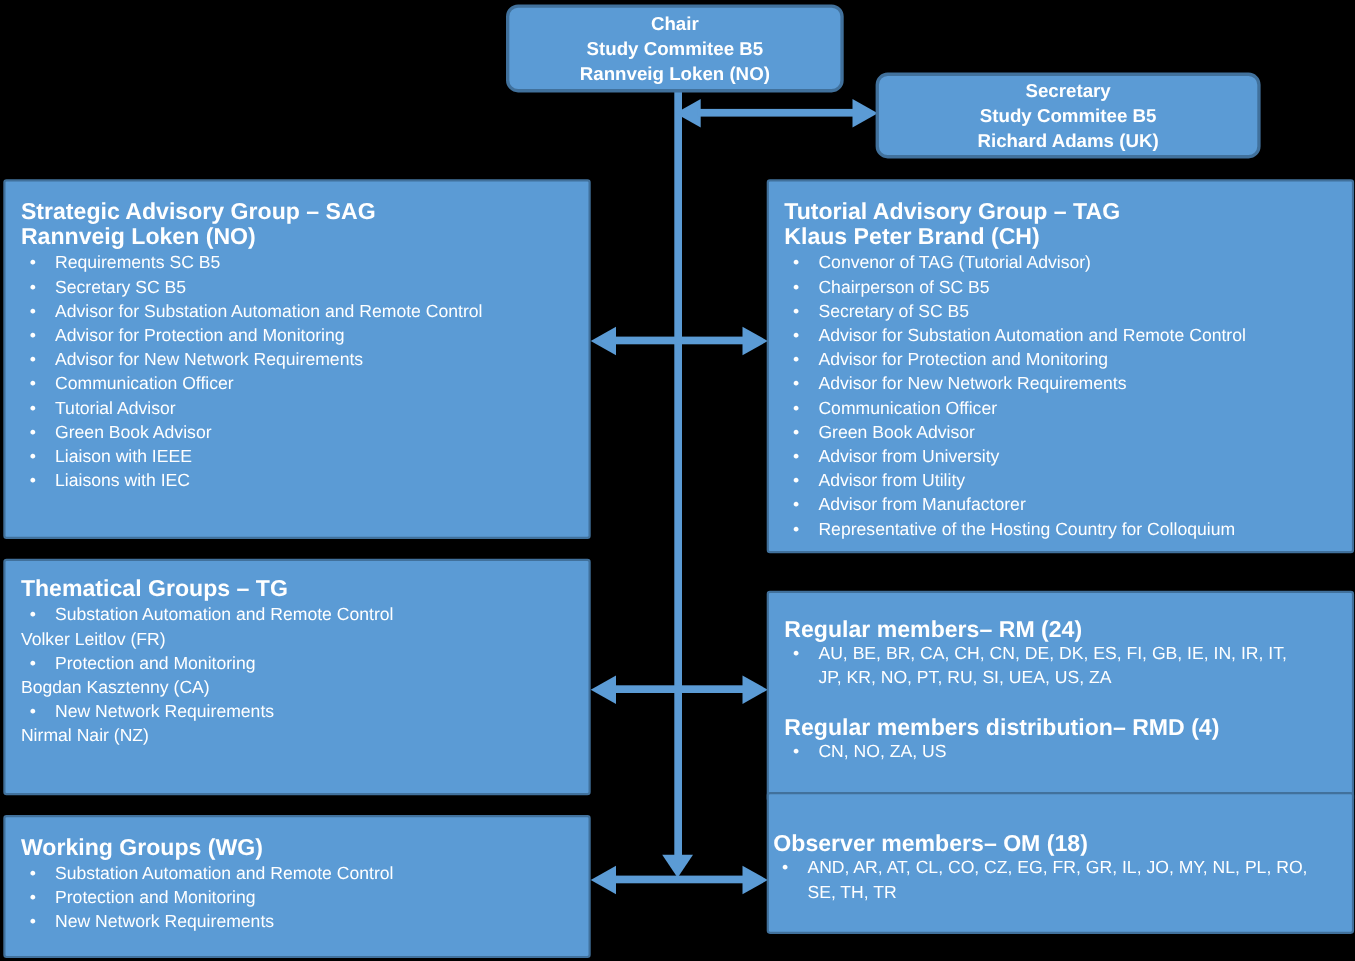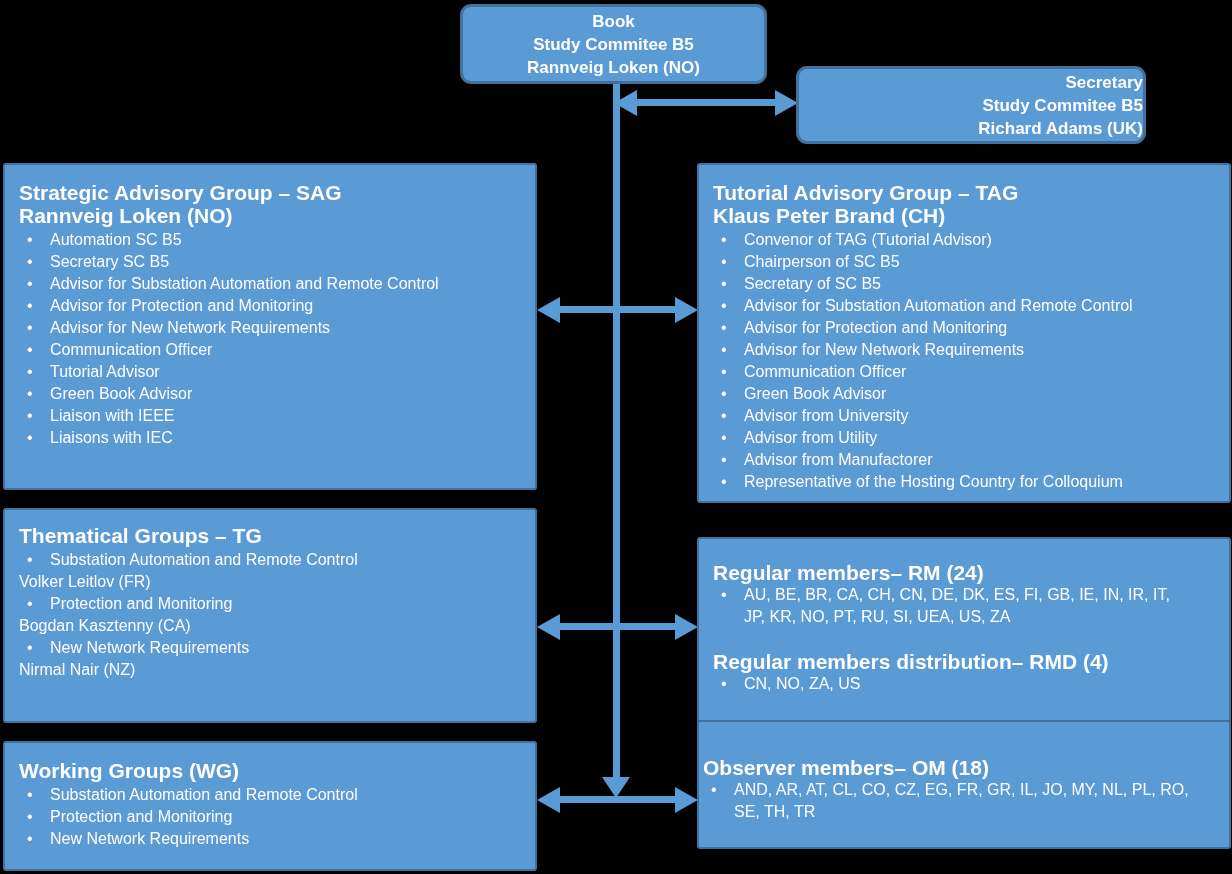--- a/index.html
+++ b/index.html
@@ -33,21 +33,21 @@
     border-radius: 11px;
     display: flex;
     flex-direction: column;
     justify-content: center;
     text-align: center;
     font-weight: bold;
     font-size: 17px;
     line-height: 23px;
   }
   #chair-box     { left: 460px; top: 4px;   width: 307px; height: 80px; }
-  #secretary-box { left: 796px; top: 66px;  width: 350px; height: 78px; text-align: right; }
+  #secretary-box { left: 796px; top: 66px;  width: 350px; height: 78px; }
 
   #sag-box { left: 3px;   top: 163px; width: 534px; height: 327px; padding: 16px 10px 0 14px; }
   #tag-box { left: 697px; top: 163px; width: 534px; height: 340px; padding: 16px 10px 0 14px; }
   #tg-box  { left: 3px;   top: 508px; width: 534px; height: 215px; padding: 14px 10px 0 14px; }
   #rm-box  { left: 697px; top: 537px; width: 534px; height: 192px; padding: 22px 10px 0 14px; }
   #wg-box  { left: 3px;   top: 741px; width: 534px; height: 130px; padding: 16px 10px 0 14px; }
   #om-box  { left: 697px; top: 720px; width: 534px; height: 129px; padding: 34px 10px 0 4px; }
 
   .title { font-weight: bold; font-size: 21px; line-height: 23px; }
   .titleblock { margin-bottom: 2px; }
@@ -119,39 +119,39 @@
     <div class="bar"></div>
     <div class="ah-right"></div>
   </div>
   <div class="harrow" id="arrow-wg-om">
     <div class="ah-left"></div>
     <div class="bar"></div>
     <div class="ah-right"></div>
   </div>
 
   <div class="roundbox" id="chair-box">
-    <div>Book</div>
+    <div>Chair</div>
     <div>Study Commitee B5</div>
     <div>Rannveig Loken (NO)</div>
   </div>
 
   <div class="roundbox" id="secretary-box">
     <div>Secretary</div>
     <div>Study Commitee B5</div>
     <div>Richard Adams (UK)</div>
   </div>
 
   <div class="bigbox" id="sag-box">
     <div class="titleblock">
       <div class="title">Strategic Advisory Group – SAG</div>
       <div class="title">Rannveig Loken (NO)</div>
     </div>
     <div class="bullet">
         <span class="dot">•</span>
-        <span class="bt">Automation SC B5</span>
+        <span class="bt">Requirements SC B5</span>
       </div>
     <div class="bullet">
         <span class="dot">•</span>
         <span class="bt">Secretary SC B5</span>
       </div>
     <div class="bullet">
         <span class="dot">•</span>
         <span class="bt">Advisor for Substation Automation and Remote Control</span>
       </div>
     <div class="bullet">

